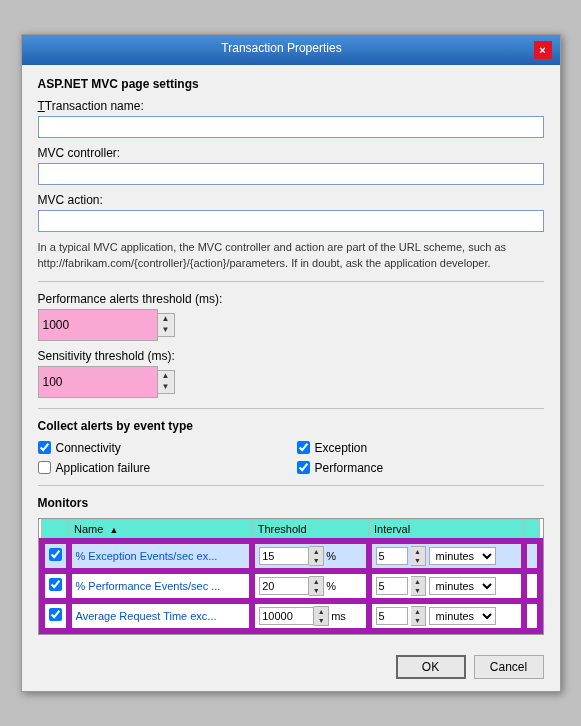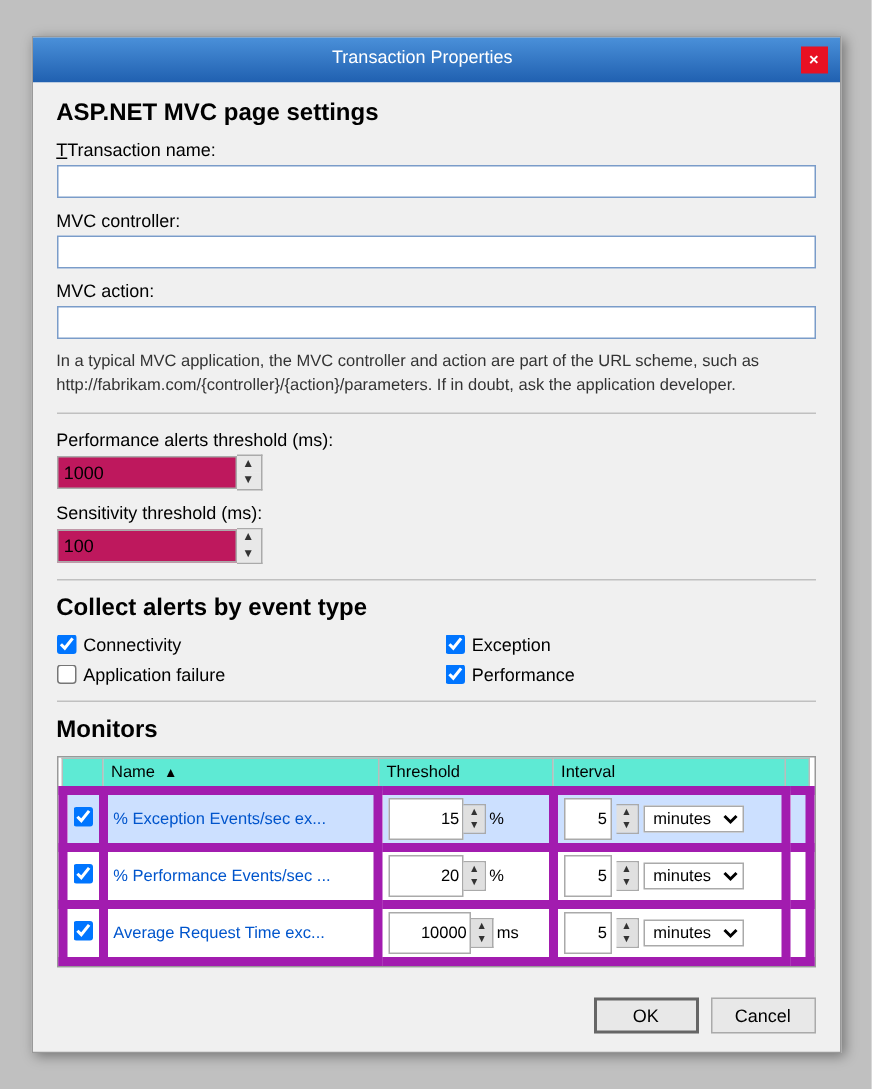--- a/index.html
+++ b/index.html
@@ -44,21 +44,21 @@
       align-items: center;
       justify-content: center;
       font-weight: bold;
     }
     .dialog-body {
       padding: 12px 16px;
       background: #f0f0f0;
     }
     .section-title {
       font-weight: bold;
-      font-size: 16px;
+      font-size: 12px;
       margin-bottom: 8px;
     }
     .section {
       margin-bottom: 10px;
     }
     .field-label {
       margin-bottom: 3px;
       font-size: 12px;
     }
     .field-label u { text-decoration: underline; }
@@ -81,23 +81,23 @@
       border: none;
       border-top: 1px solid #c0c0c0;
       margin: 10px 0;
     }
     .spinner-field {
       display: flex;
       align-items: center;
     }
     .spinner-input {
       width: 120px;
-      height: 22px;
-      border: 1px solid #aaa;
-      background: #be185d;
+      height: 32px;
+      border: 1px solid #aaa;
+      background: #f9a8d4;
       padding: 2px 4px;
       font-size: 12px;
     }
     .spinner-buttons {
       display: flex;
       flex-direction: column;
       margin-left: 0;
       border: 1px solid #aaa;
       border-left: none;
     }
@@ -175,22 +175,21 @@
     }
     .mini-spinner {
       display: flex;
       align-items: center;
     }
     .mini-input {
       width: 50px;
       height: 18px;
       border: 1px solid #aaa;
       font-size: 11px;
-      text-align: right;
-      padding: 13px 2px;
+      padding: 1px 2px;
     }
     .mini-spin-btns {
       display: flex;
       flex-direction: column;
       border: 1px solid #aaa;
       border-left: none;
     }
     .mini-spin-btn {
       width: 14px;
       height: 9px;

